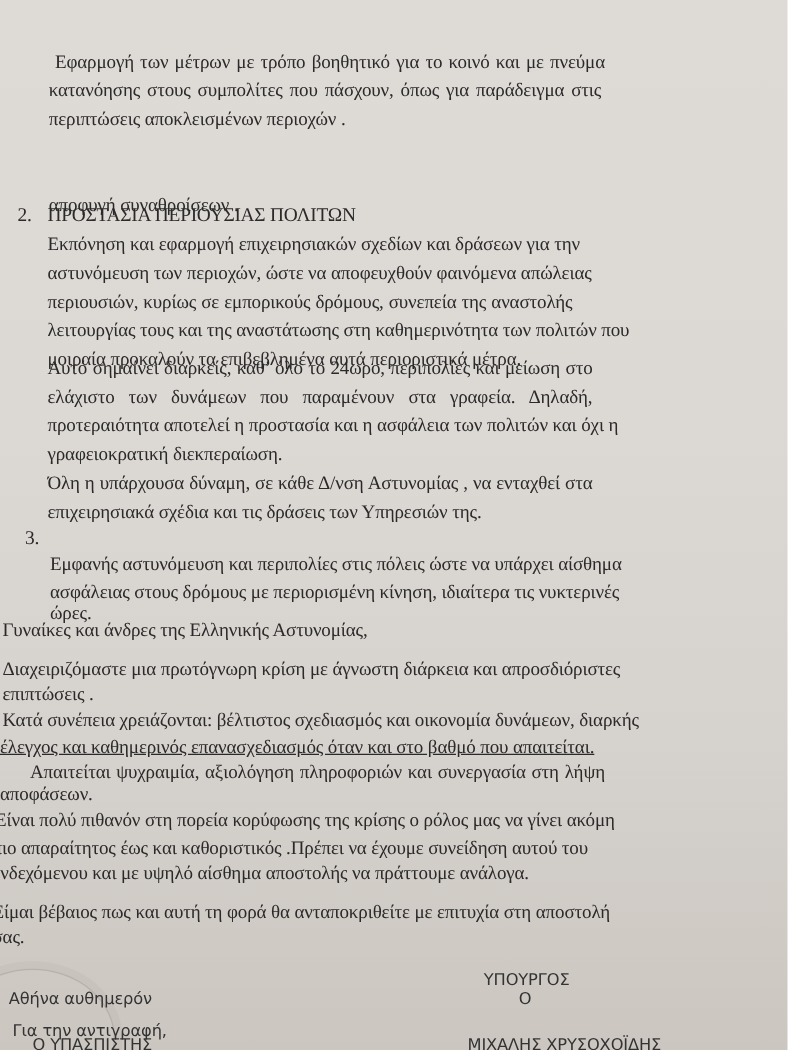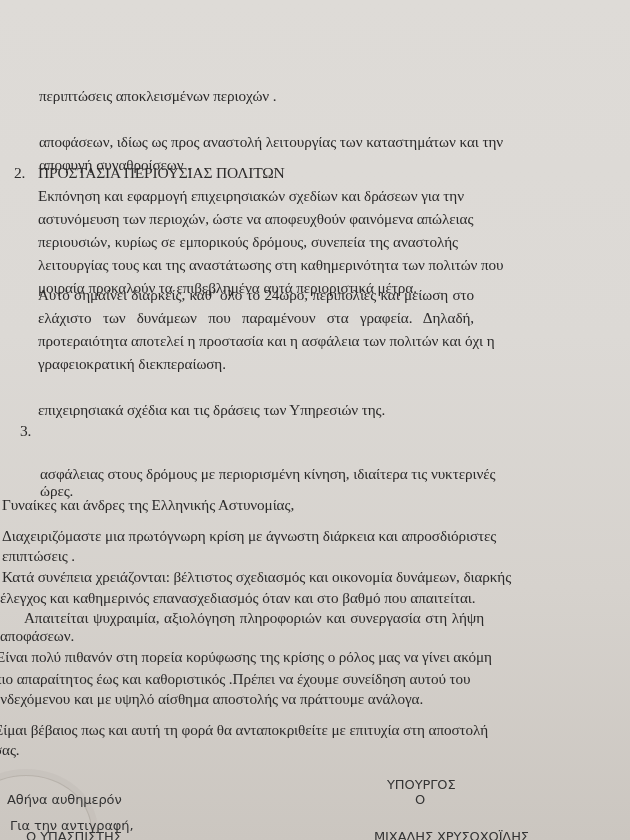--- a/index.html
+++ b/index.html
@@ -21,52 +21,55 @@
     position: absolute; left: -40px; top: 775px; width: 130px; height: 110px;
     border-radius: 50%; border: 1px solid rgba(120,110,100,0.25);
     box-shadow: 0 0 0 6px rgba(120,110,100,0.06);
   }
 </style>
 </head>
 <body>
 
 <div class="page">
 
+  <div class="line just" style="left:44px;top:41px;width:440px;">Εφαρμογή των μέτρων με τρόπο βοηθητικό για το κοινό και με πνεύμα</div>
+  <div class="line just" style="left:39px;top:64px;width:442px;">κατανόησης στους συμπολίτες που πάσχουν, όπως για παράδειγμα στις</div>
   <div class="line" style="left:39px;top:87px;">περιπτώσεις αποκλεισμένων περιοχών .</div>
 
-  <div class="line just" style="left:39px;top:133px;width:442px;">αποφάσεων, ιδίως ως προς αναστολή λειτουργίας των καταστημάτων και την</div>
   <div class="line" style="left:39px;top:156px;">αποφυγή συναθροίσεων .</div>
 
   <div class="line heading" style="left:14px;top:164px;">2.</div>
   <div class="line heading" style="left:38px;top:164px;">ΠΡΟΣΤΑΣΙΑ ΠΕΡΙΟΥΣΙΑΣ ΠΟΛΙΤΩΝ</div>
 
   <div class="line just" style="left:38px;top:187px;width:418px;">Εκπόνηση και εφαρμογή επιχειρησιακών σχεδίων και δράσεων για την</div>
   <div class="line just" style="left:38px;top:210px;width:418px;">αστυνόμευση των περιοχών, ώστε να αποφευχθούν φαινόμενα απώλειας</div>
   <div class="line just" style="left:38px;top:233px;width:420px;">περιουσιών, κυρίως σε εμπορικούς δρόμους, συνεπεία της αναστολής</div>
   <div class="line just" style="left:38px;top:256px;width:420px;">λειτουργίας τους και της αναστάτωσης στη καθημερινότητα των πολιτών που</div>
   <div class="line" style="left:38px;top:279px;">μοιραία προκαλούν τα επιβεβλημένα αυτά περιοριστικά μέτρα.</div>
 
   <div class="line just" style="left:38px;top:286px;width:436px;">Αυτό σημαίνει διαρκείς, καθ’ όλο το 24ωρο, περιπολίες και μείωση στο</div>
   <div class="line just" style="left:38px;top:309px;width:436px;">ελάχιστο των δυνάμεων που παραμένουν στα γραφεία. Δηλαδή,</div>
   <div class="line just" style="left:38px;top:332px;width:436px;">προτεραιότητα  αποτελεί η προστασία και η ασφάλεια των πολιτών και όχι η</div>
   <div class="line" style="left:38px;top:355px;">γραφειοκρατική διεκπεραίωση.</div>
 
+  <div class="line just" style="left:38px;top:378px;width:436px;">Όλη η υπάρχουσα δύναμη, σε κάθε Δ/νση Αστυνομίας , να ενταχθεί στα</div>
   <div class="line" style="left:38px;top:401px;">επιχειρησιακά σχέδια και τις δράσεις των Υπηρεσιών της.</div>
 
   <div class="line heading" style="left:20px;top:422px;">3.</div>
+  <div class="line just" style="left:40px;top:443px;width:420px;">Εμφανής αστυνόμευση και περιπολίες στις πόλεις ώστε να υπάρχει αίσθημα</div>
   <div class="line just" style="left:40px;top:465px;width:420px;">ασφάλειας στους δρόμους με περιορισμένη κίνηση, ιδιαίτερα τις νυκτερινές</div>
   <div class="line" style="left:40px;top:454px;margin-top:28px;">ώρες.</div>
 
   <div class="line" style="left:2px;top:496px;">Γυναίκες και άνδρες της Ελληνικής Αστυνομίας,</div>
 
   <div class="line" style="left:2px;top:527px;"> Διαχειριζόμαστε  μια πρωτόγνωρη κρίση με άγνωστη διάρκεια και απροσδιόριστες</div>
   <div class="line" style="left:2px;top:547px;">επιπτώσεις .</div>
 
   <div class="line" style="left:2px;top:568px;">Κατά συνέπεια χρειάζονται: βέλτιστος σχεδιασμός και οικονομία δυνάμεων, διαρκής</div>
-  <div class="line" style="left:0px;top:589px;">έλεγχος και καθημερινός επανασχεδιασμός όταν και στο βαθμό που απαιτείται.</div>
+  <div class="line" style="left:0px;top:589px;text-decoration:underline;">έλεγχος και καθημερινός επανασχεδιασμός όταν και στο βαθμό που απαιτείται.</div>
 
   <div class="line just" style="left:0px;top:609px;width:460px;margin-left:24px;">Απαιτείται ψυχραιμία, αξιολόγηση πληροφοριών και συνεργασία στη λήψη</div>
   <div class="line" style="left:0px;top:627px;">αποφάσεων.</div>
 
   <div class="line" style="left:-4px;top:648px;">Είναι πολύ πιθανόν στη πορεία κορύφωσης της κρίσης ο ρόλος μας να γίνει ακόμη</div>
   <div class="line" style="left:-6px;top:670px;">πιο απαραίτητος έως και καθοριστικός .Πρέπει να έχουμε συνείδηση αυτού του</div>
   <div class="line" style="left:-6px;top:690px;">ενδεχόμενου και με υψηλό αίσθημα αποστολής να πράττουμε ανάλογα.</div>
 
   <div class="line" style="left:-6px;top:721px;">Είμαι βέβαιος πως και αυτή τη φορά θα ανταποκριθείτε  με επιτυχία στη αποστολή</div>
   <div class="line" style="left:-6px;top:741px;">σας.</div>

